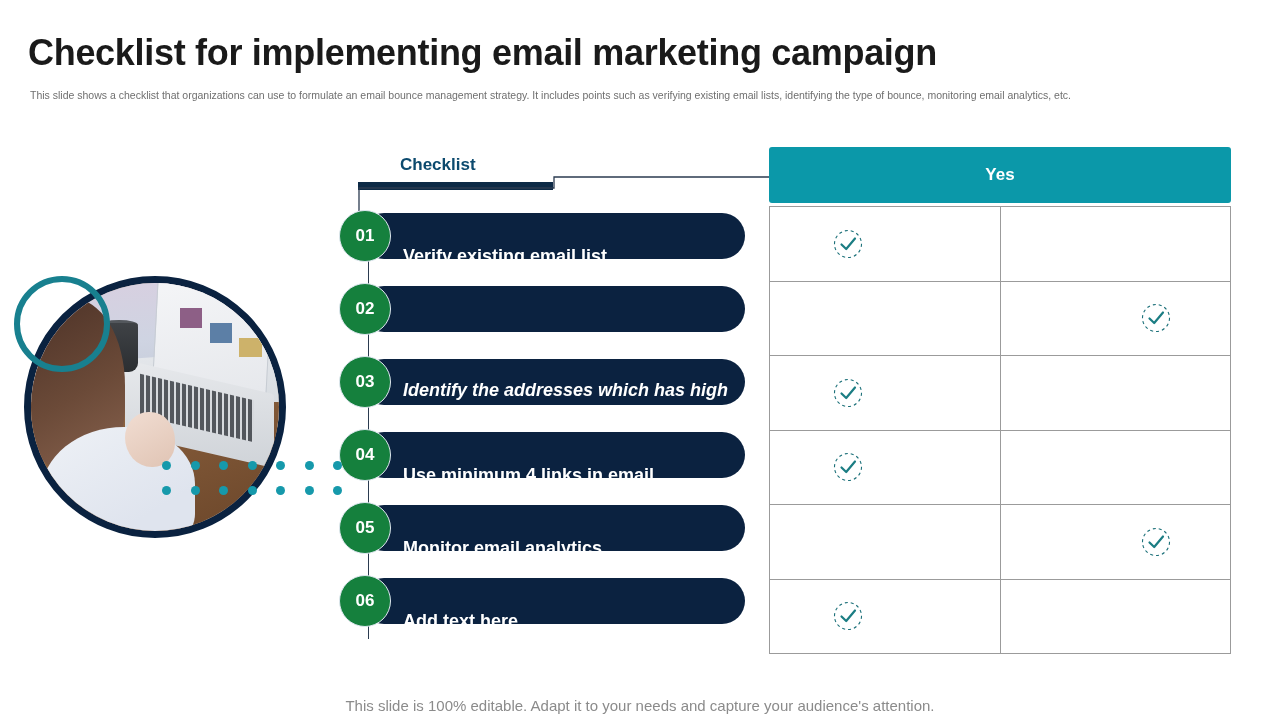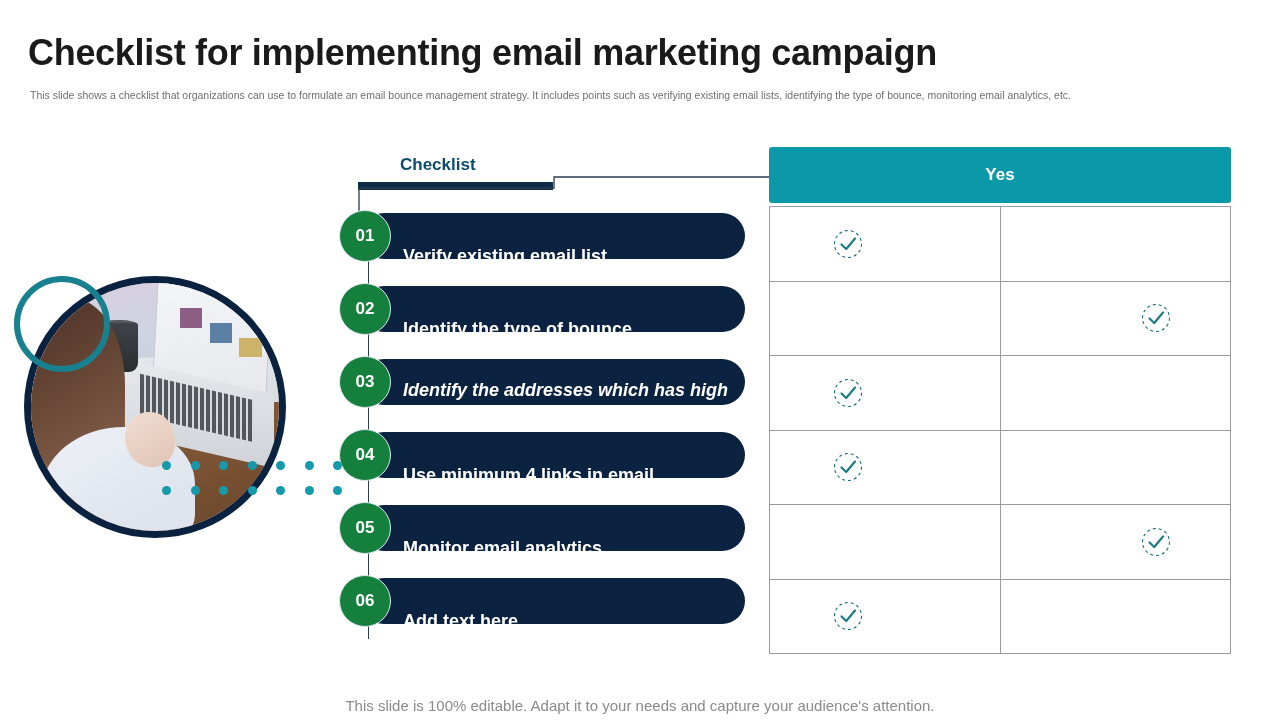--- a/index.html
+++ b/index.html
@@ -191,21 +191,20 @@
 
   <div class="cl-row">
     <div class="cl-pill"></div>
     <div class="cl-badge">01</div>
     <div class="cl-text">Verify existing email list</div>
   </div>
 
   <div class="cl-row">
     <div class="cl-pill"></div>
     <div class="cl-badge">02</div>
-    <div class="cl-text">Identify the type of bounce</div>
   </div>
 
   <div class="cl-row two-line">
     <div class="cl-pill"></div>
     <div class="cl-badge">03</div>
     <div class="cl-text">Identify the addresses which has high bounce rate</div>
   </div>
 
   <div class="cl-row">
     <div class="cl-pill"></div>

